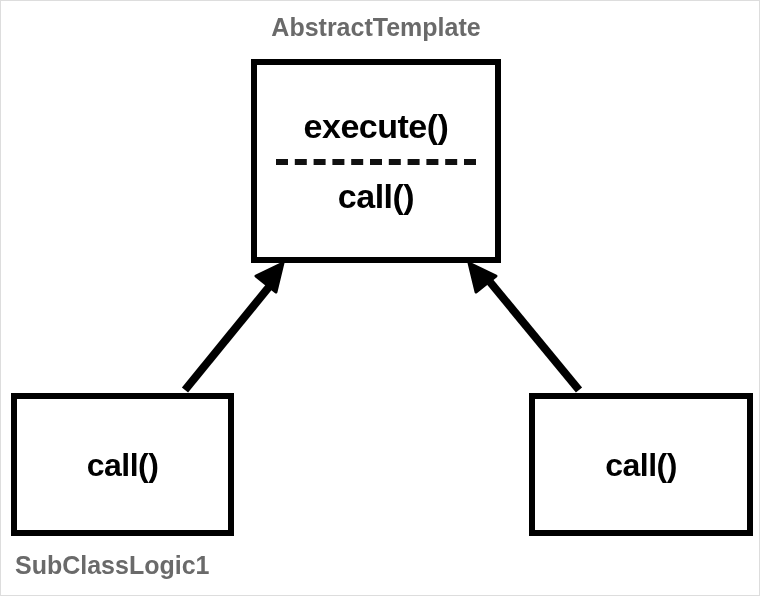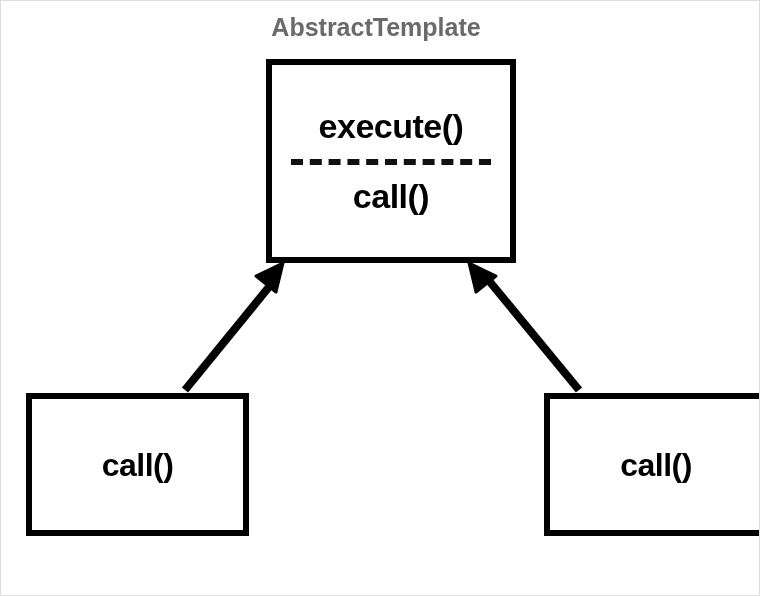--- a/index.html
+++ b/index.html
@@ -34,21 +34,20 @@
   .class-box {
     position: absolute;
     background: #ffffff;
     border: 6px solid #000000;
     box-sizing: border-box;
     z-index: 2;
     display: flex;
     flex-direction: column;
     align-items: center;
     justify-content: center;
-    margin-left: 15px;
   }
 
   #box-abstract {
     left: 250px;
     top: 58px;
     width: 250px;
     height: 204px;
   }
 
   #box-sub1 {
@@ -149,19 +148,20 @@
   <div class="class-box" id="box-abstract">
     <div class="member">execute()</div>
     <div class="separator"></div>
     <div class="member">call()</div>
   </div>
 
   <div class="class-box" id="box-sub1">
     <div class="member">call()</div>
   </div>
 
+  <div class="class-caption" id="caption-sub1">SubClassLogic1</div>
 
   <div class="class-box" id="box-sub2">
     <div class="member">call()</div>
   </div>
 
 
 </div>
 
 </body></html>

